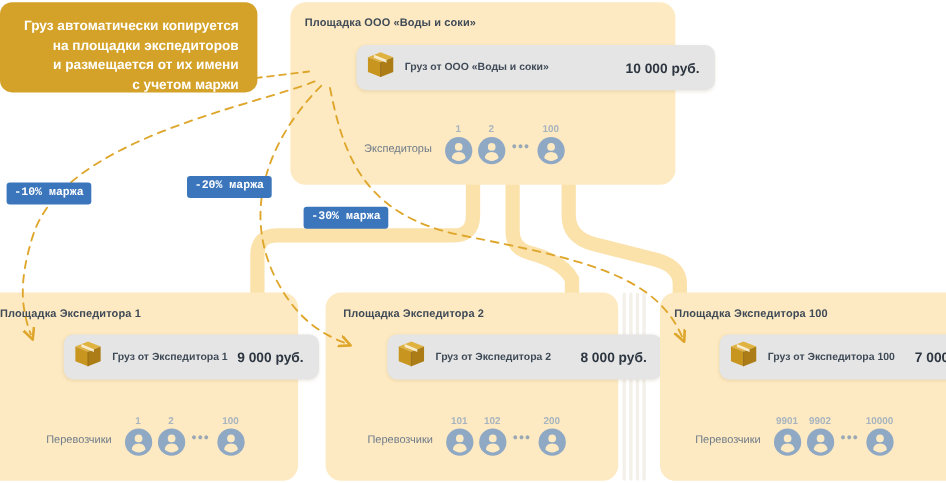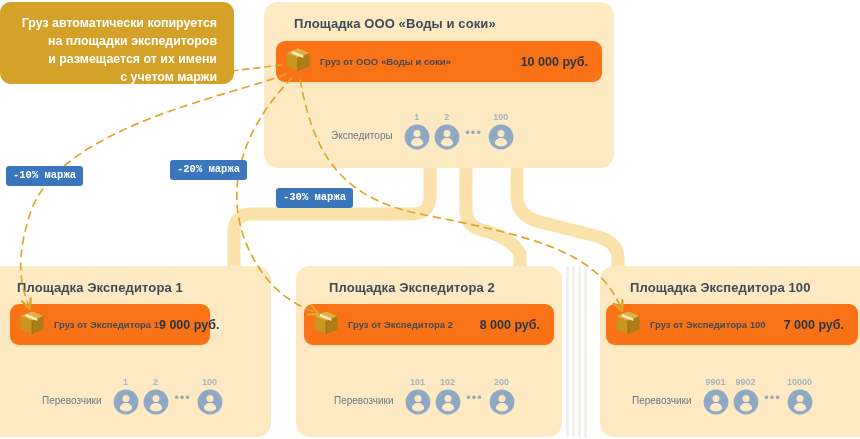--- a/index.html
+++ b/index.html
@@ -20,36 +20,36 @@
   .layer-badges{position:absolute;left:0;top:0;width:860px;height:439px;z-index:4;font-family:Liberation Mono, monospace;}
 
   
   .panel{
     position:absolute;
     background:#fdeac2;
     border-radius:14px;
   }
   .panel-title{
     position:absolute;
-    font-size:13px;
+    font-size:10px;
     font-weight:bold;
     color:#3f4a57;
     letter-spacing:.1px;
     white-space:nowrap;
-    margin-left:17px;
   }
 
   
   .cargo-card{
     position:absolute;
-    background:#f97316;
+    background:#e5e5e5;
     border-radius:9px;
     box-shadow:0 1px 3px rgba(120,100,40,.13);
     display:flex;align-items:center;
     box-sizing:border-box;
+    margin-left:48px;
   }
   .box-icon{flex:0 0 auto;display:block;}
   .cargo-label{
     flex:1 1 auto;
     font-size:9.5px;
     font-weight:bold;
     color:#3f4a57;
     white-space:nowrap;
     padding-left:8px;
   }
@@ -187,21 +187,21 @@
           <circle cx="13" cy="9.6" r="3.5" fill="#fdeac2"></circle>
           <path d="M13,14.1c-3.9,0-6.2,2.6-6.2,5.6c1.6,1.6,3.8,2.6,6.2,2.6s4.6-1,6.2-2.6C19.2,16.7,16.9,14.1,13,14.1z" fill="#fdeac2"></path>
         </svg>
       </span>
     </div>
 
     <div class="panel" style="left:-14px;top:266px;width:285px;height:171px;">
     </div>
     <div class="panel-title" style="left:0;top:280px;">Площадка Экспедитора 1</div>
 
-    <div class="cargo-card" style="left:10px;top:304px;width:200px;height:41px;">
+    <div class="cargo-card" style="left:10px;top:304px;width:232px;height:41px;">
       <span class="box-icon" style="margin-left:8px;">
         <svg width="28" height="28" viewBox="0 0 28 28">
           <g transform="translate(1.5,2.5)">
             <polygon points="12.5,0 24,4.6 12.5,9.2 1,4.6" fill="#e0b341"></polygon>
             <polygon points="1,4.6 12.5,9.2 12.5,22.5 1,17.9" fill="#c8951f"></polygon>
             <polygon points="24,4.6 12.5,9.2 12.5,22.5 24,17.9" fill="#ac7d16"></polygon>
             <polygon points="6.4,2.3 17.9,6.9 17.9,9.6 6.4,5.0" fill="#fbf3e0" opacity="0.88"></polygon>
             <line x1="12.5" y1="9.2" x2="12.5" y2="22.5" stroke="#8c6410" stroke-width="0.7"></line>
           </g>
         </svg>

